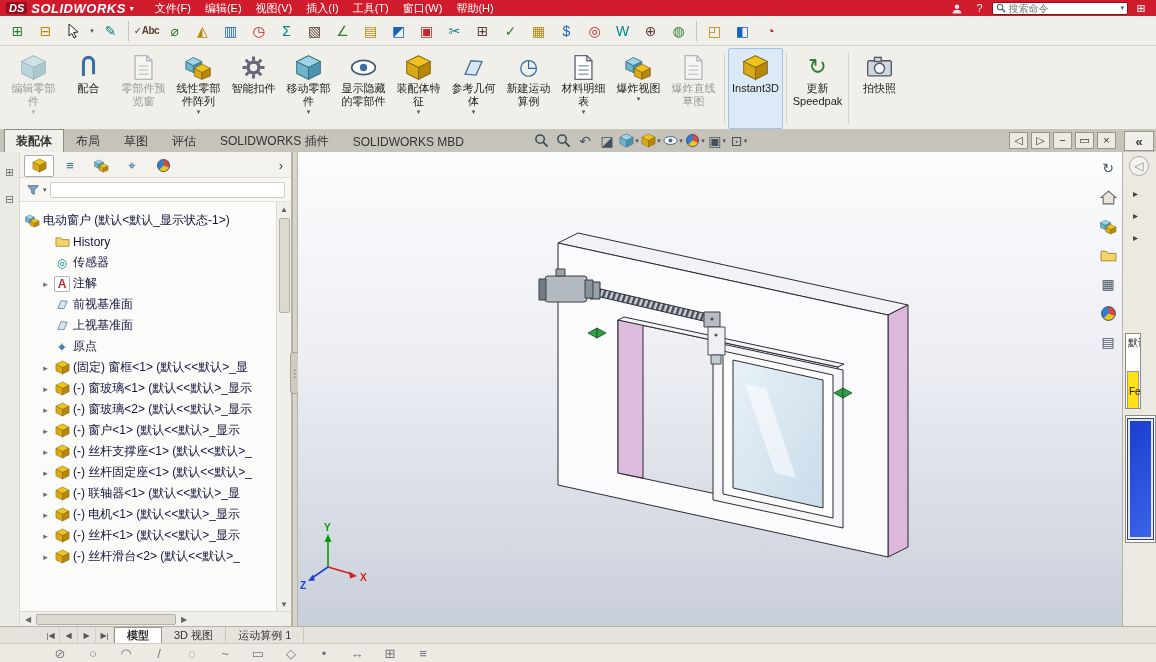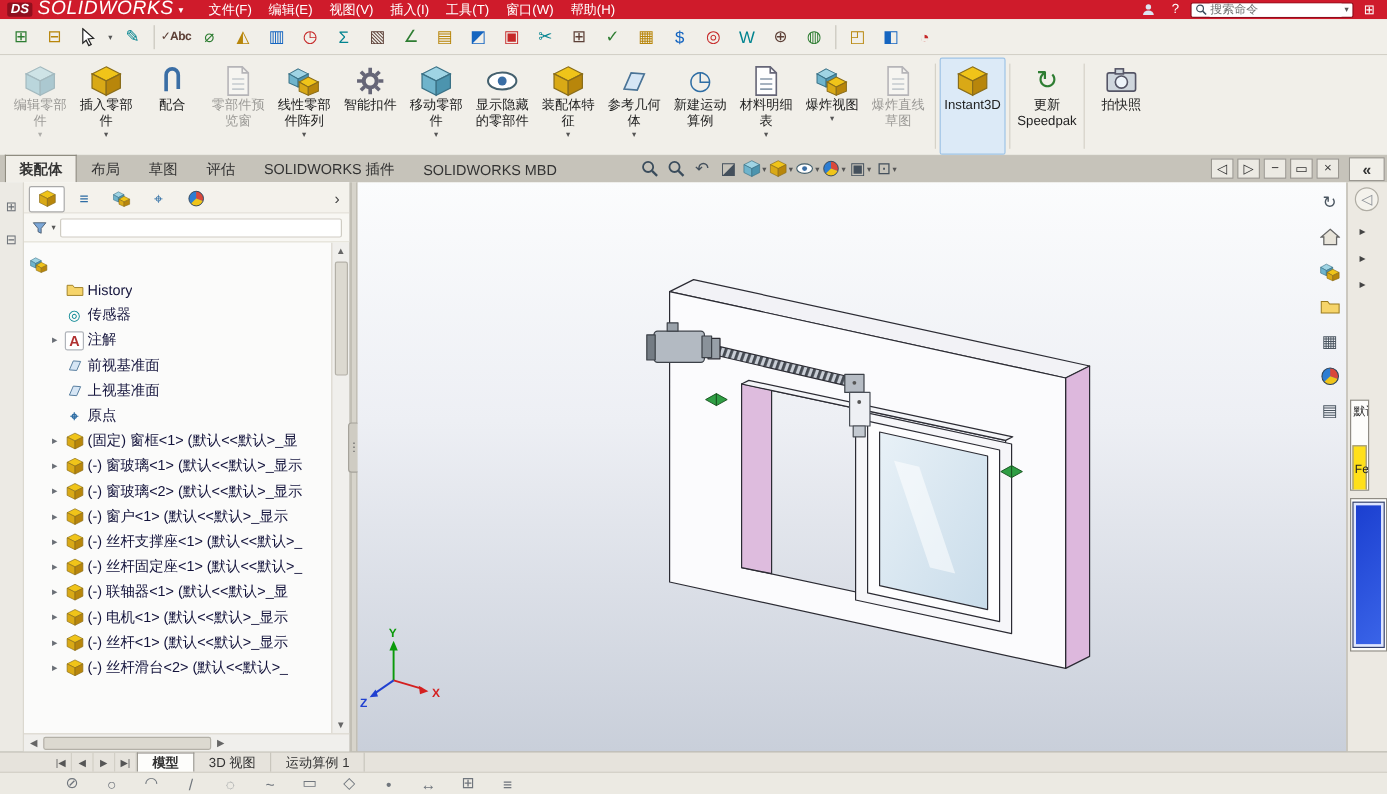--- a/index.html
+++ b/index.html
@@ -2,21 +2,21 @@
 <html><head>
 <meta charset="utf-8">
 <style>
   * { box-sizing: border-box; margin:0; padding:0; }
   html,body { width:1156px; height:662px; overflow:hidden; }
   body { font-family:"Liberation Sans","DejaVu Sans",sans-serif; font-size:12px; background:#ece9e2; user-select:none; color:#222; }
 
   
   .titlebar { height:16px; background:#cf1b2b; display:flex; align-items:center; padding:0 6px; gap:4px; }
   .logods { color:#fff; font-weight:bold; font-style:italic; font-size:11px; background:#8f0f1d; padding:0 3px; border-radius:2px; }
-  .logotxt { color:#fff; font-weight:normal; font-style:italic; font-size:16px; letter-spacing:.5px; }
+  .logotxt { color:#fff; font-weight:bold; font-style:italic; font-size:13px; letter-spacing:.5px; }
   .logoarr { color:#fff; font-size:8px; margin-right:10px; }
   .menus { display:flex; }
   .menus span { color:#fff; font-size:11px; padding:0 7px; cursor:default; }
   .tspacer { flex:1; }
   .tb-ico { color:#fff; font-size:11px; width:18px; text-align:center; cursor:pointer; }
   .tb-ico svg { width:12px; height:12px; vertical-align:middle; }
   .searchwrap { background:#fff; border:1px solid #8f0f1d; border-radius:2px; height:13px; display:flex; align-items:center; padding:0 3px; gap:2px; }
   .searchwrap input { border:none; outline:none; width:110px; font-size:10px; height:11px; font-family:inherit; }
   .searchwrap svg { width:10px; height:10px; }
   .searchwrap i { font-size:7px; color:#555; font-style:normal; }
@@ -276,29 +276,20 @@
         <svg viewBox="0 0 16 16">
           <use href="#sym-cube2"></use>
         </svg>
       </span>
     <span class="rlb">编辑零部件</span>
     <span class="rarr">▾</span>
   </div>
   <div class="rbtn">
     <span class="ric">
         <svg viewBox="0 0 16 16">
-          <use href="#sym-cube"></use>
-        </svg>
-      </span>
-    <span class="rlb">插入零部件</span>
-    <span class="rarr">▾</span>
-  </div>
-  <div class="rbtn">
-    <span class="ric">
-        <svg viewBox="0 0 16 16">
           <use href="#sym-clip"></use>
         </svg>
       </span>
     <span class="rlb">配合</span>
   </div>
   <div class="rbtn dis">
     <span class="ric">
         <svg viewBox="0 0 16 16">
           <use href="#sym-doc"></use>
         </svg>
@@ -511,20 +502,21 @@
         <div class="filterbox"></div>
       </div>
       <div class="treebody">
         <div class="trees">
           <div class="trow troot">
             <span class="tico">
                 <svg viewBox="0 0 16 16">
                   <use href="#sym-asm"></use>
                 </svg>
               </span>
+            <span class="tlbl">电动窗户 (默认&lt;默认_显示状态-1&gt;)</span>
           </div>
           <div class="trow">
             <span class="tarr"></span>
             <span class="tico">
                 <svg viewBox="0 0 16 16">
                   <use href="#sym-folder"></use>
                 </svg>
               </span>
             <span class="tlbl">History</span>
           </div>

